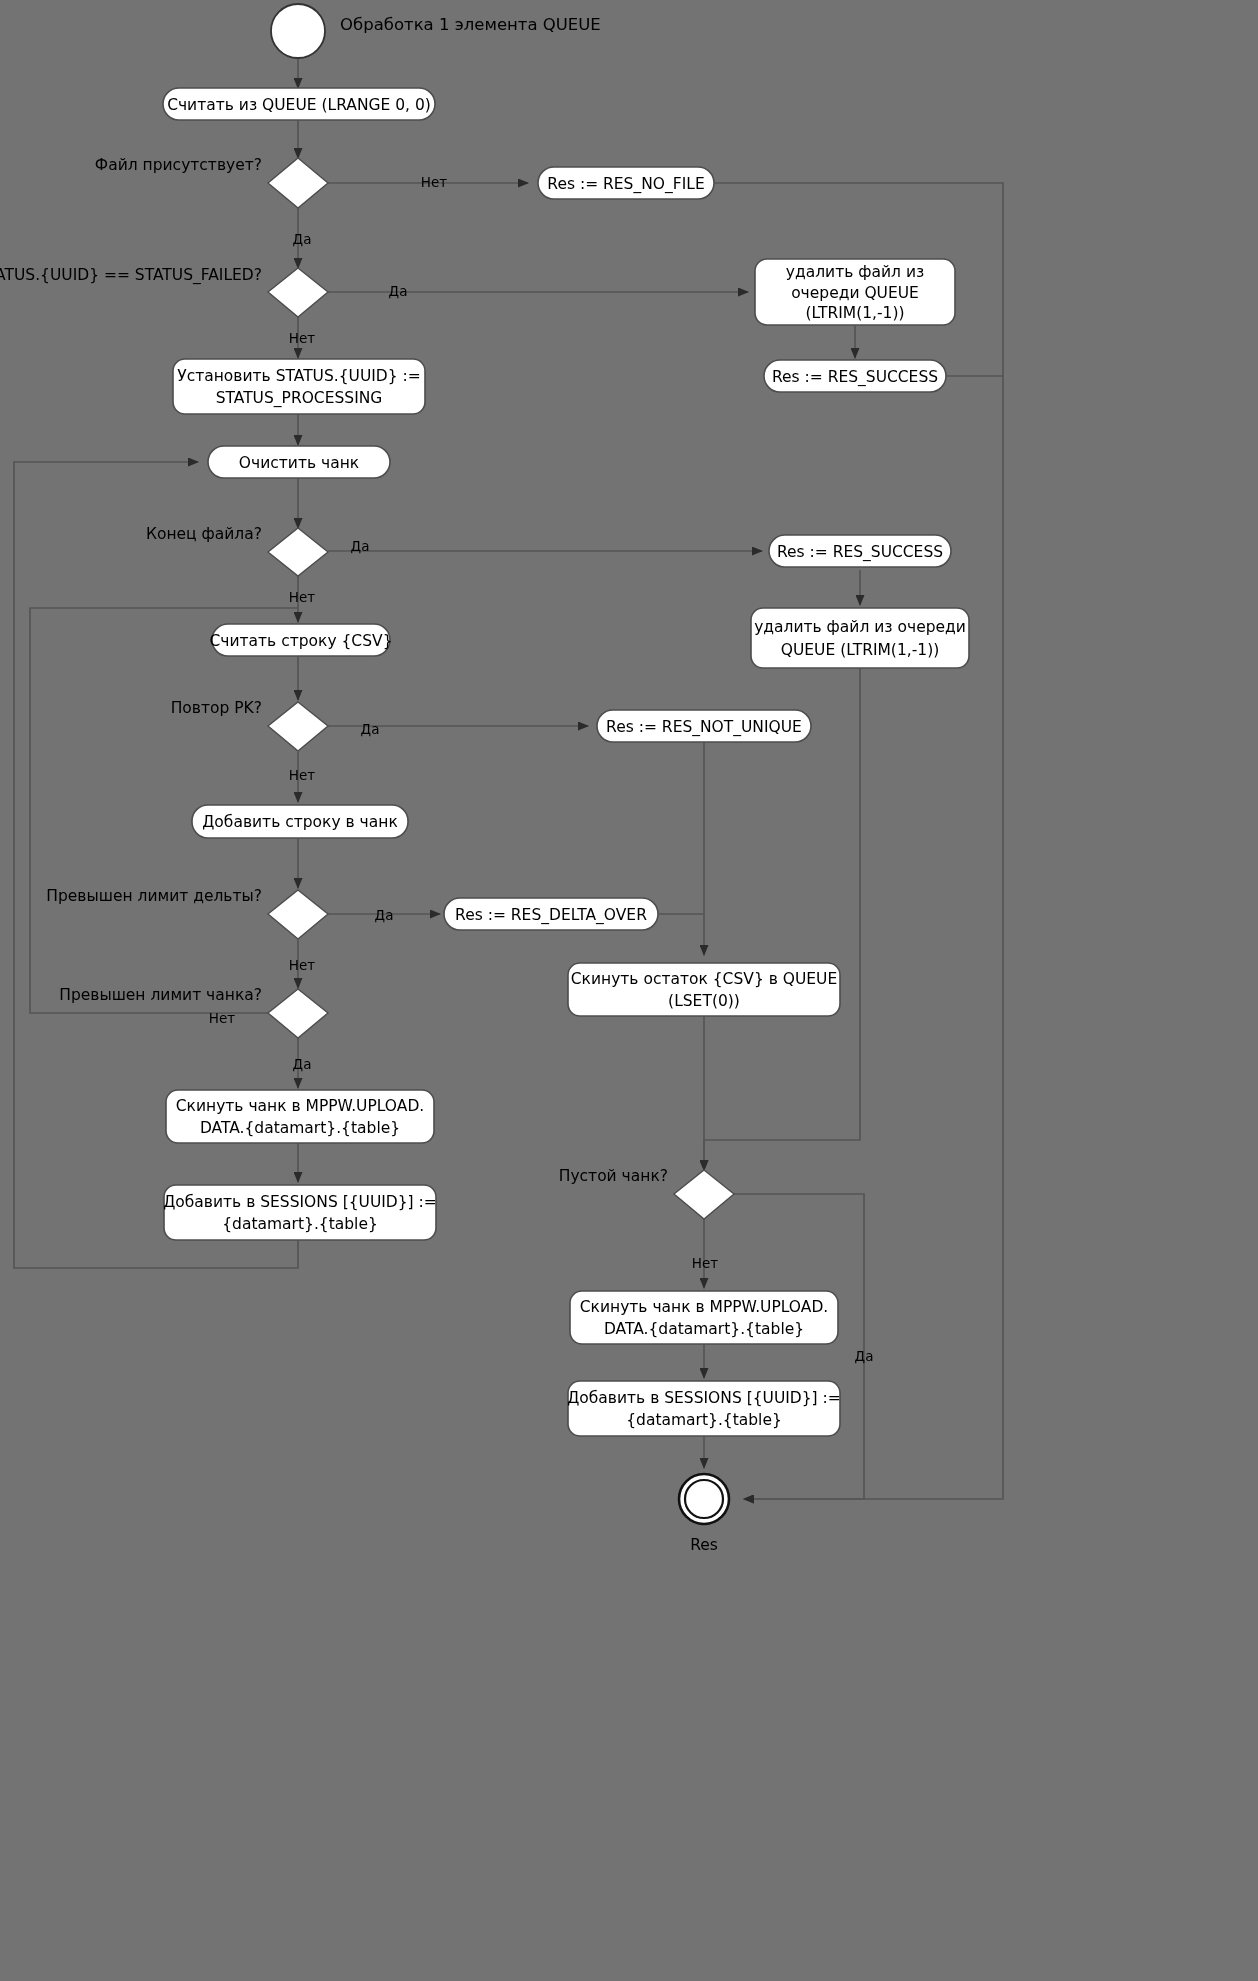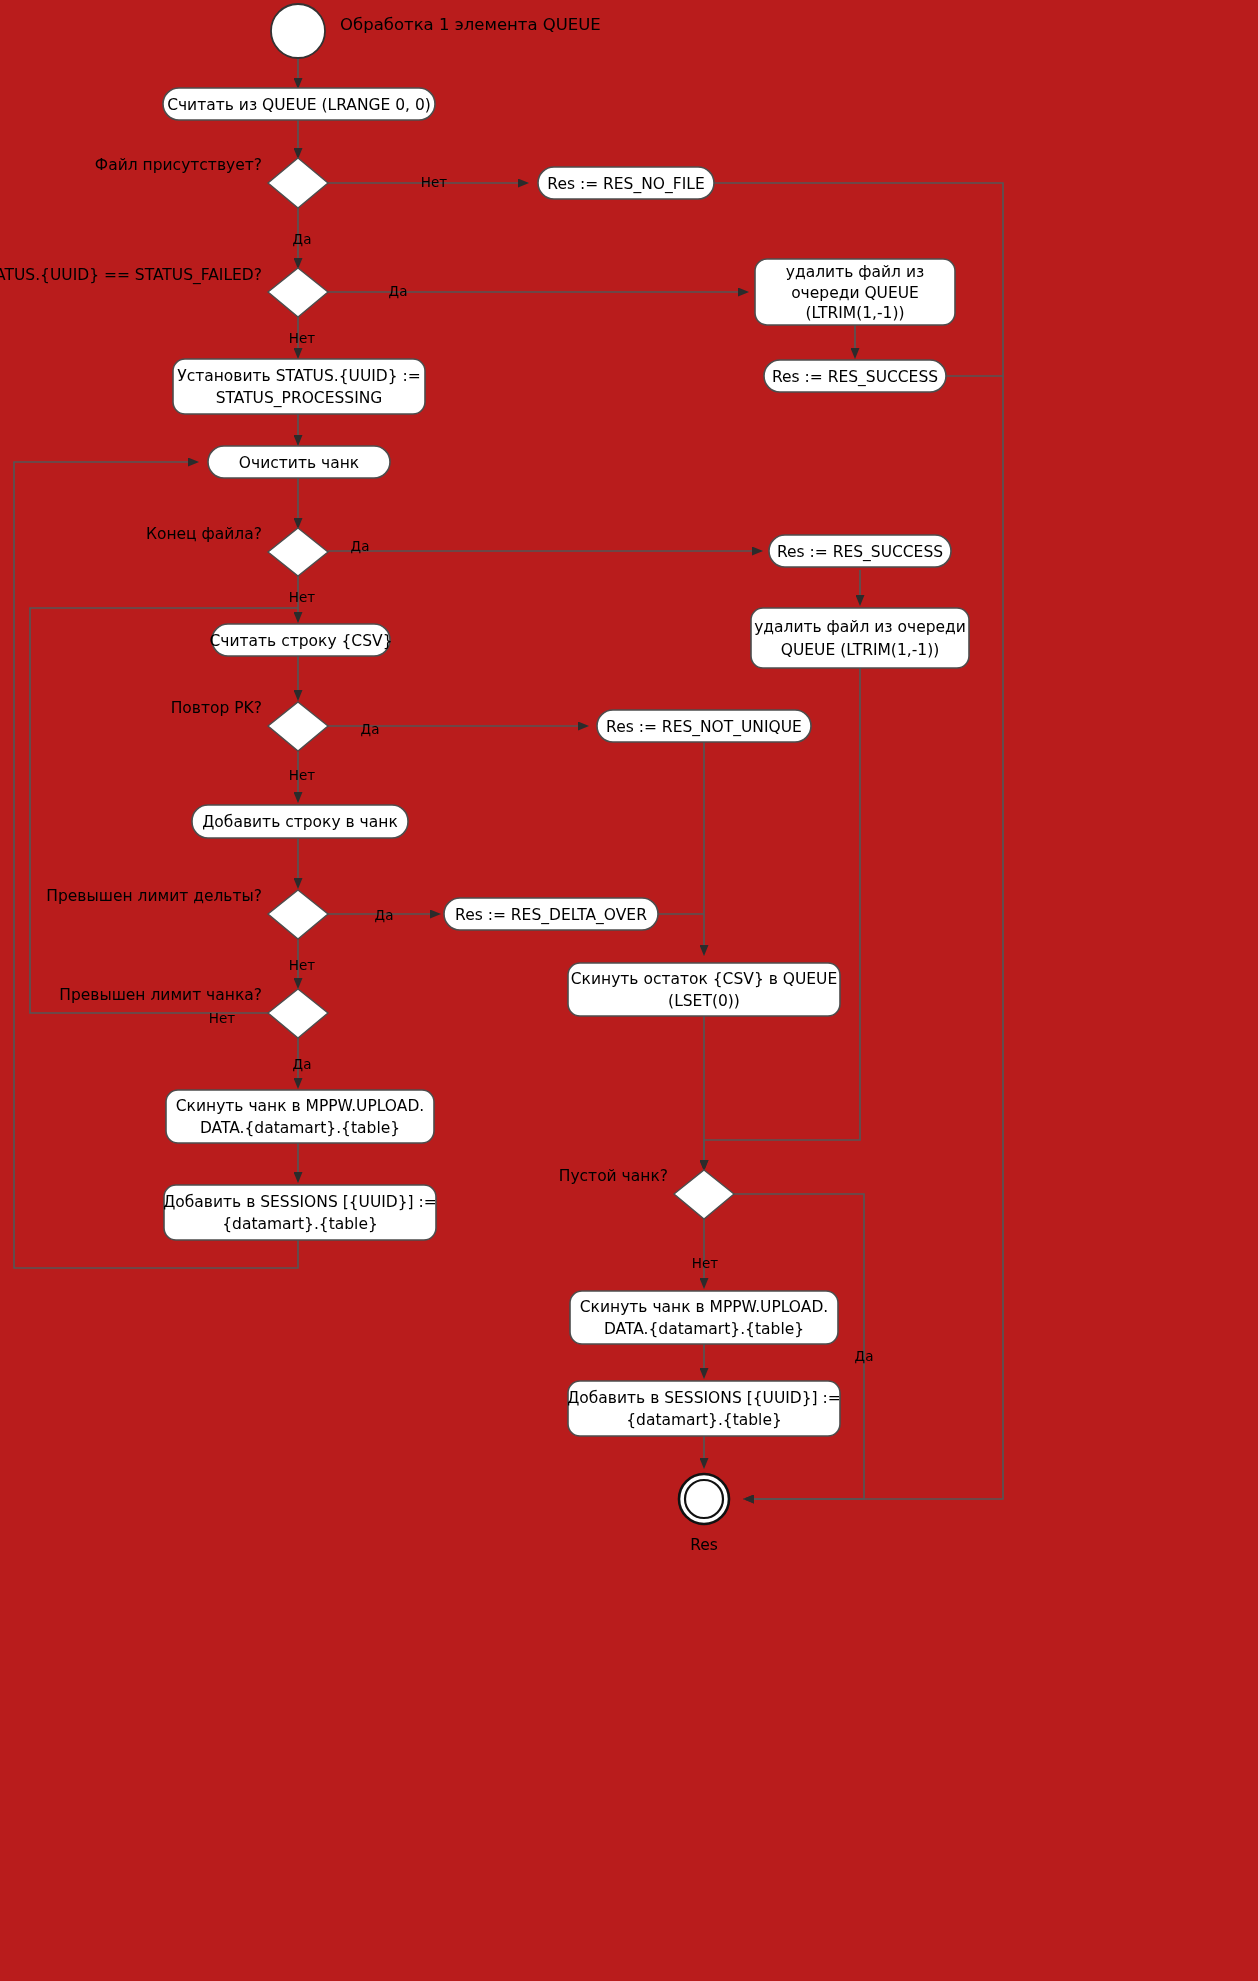--- a/index.html
+++ b/index.html
@@ -7,21 +7,21 @@
     padding: 0;
     background: #ffffff;
   }
   body {
     font-family: "DejaVu Sans", sans-serif;
   }
   #canvas {
     position: relative;
     width: 1258px;
     height: 1981px;
-    background: #b91c1c;
+    background: #737373;
   }
   svg#flow {
     position: absolute;
     top: 0;
     left: 0;
     width: 1258px;
     height: 1981px;
   }
   .node-shape {
     fill: #ffffff;

